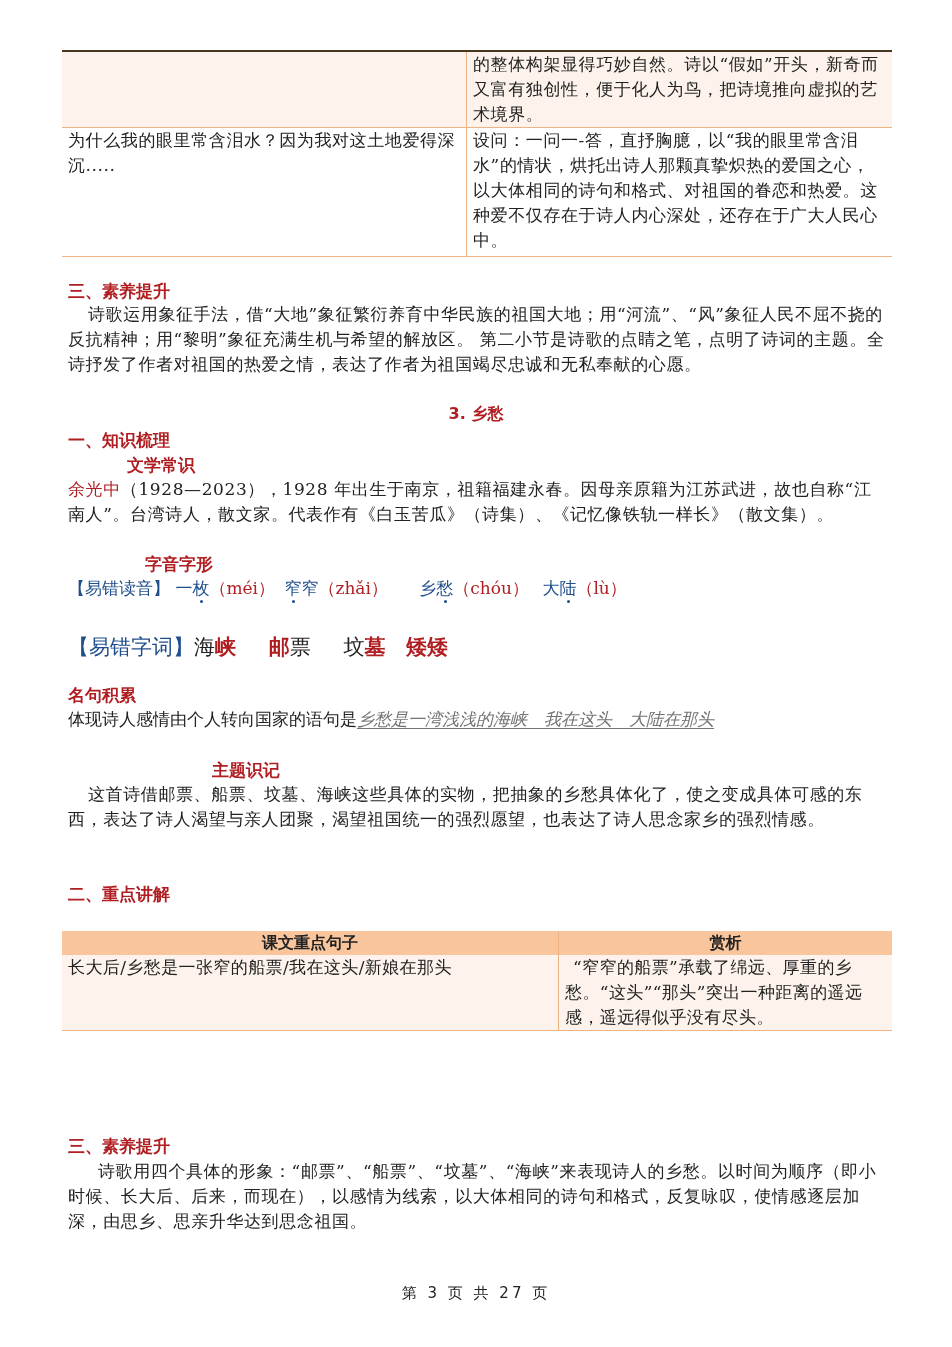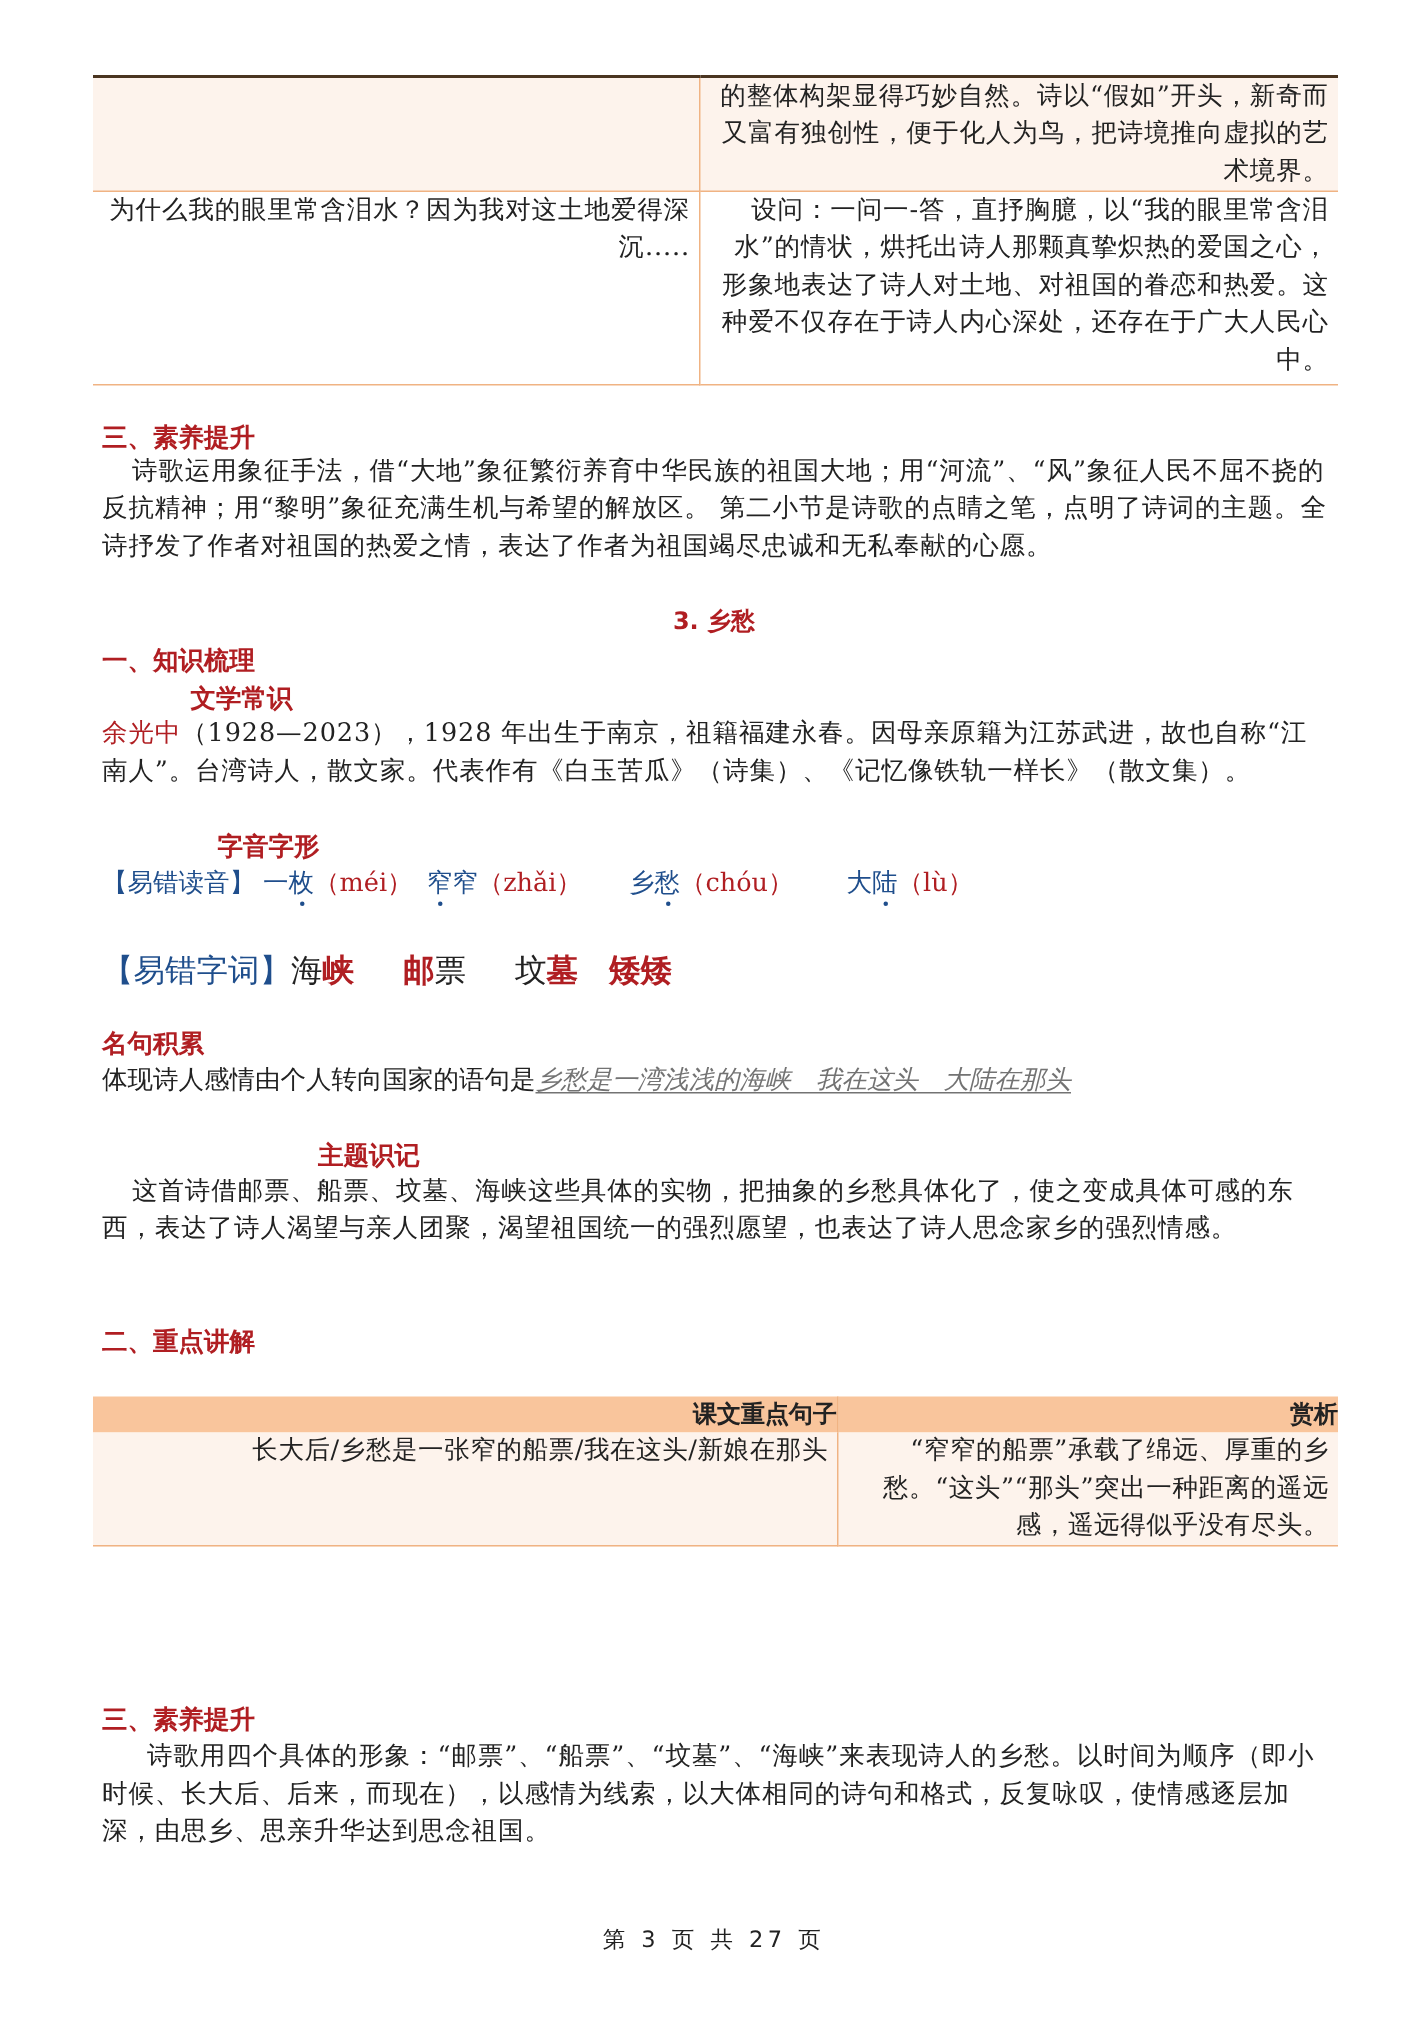--- a/index.html
+++ b/index.html
@@ -5,21 +5,21 @@
   html, body { margin: 0; padding: 0; }
   body {
     width: 952px; height: 1347px; background: #ffffff; position: relative; overflow: hidden;
     font-family: "DejaVu Serif", "Liberation Serif", serif; color: #222; font-size: 17px;
   }
   .abs { position: absolute; }
   .red { color: #b01e22; }
   .redh { color: #b01e22; font-family: "DejaVu Sans", "Liberation Sans", sans-serif; font-weight: bold; font-size: 17px; }
   .blue { color: #1f4e8c; }
   .para { line-height: 25px; letter-spacing: 0.6px; }
-  table { border-collapse: collapse; text-align: right; }
+  table { border-collapse: collapse; }
   .t1 { position: absolute; left: 62px; top: 50px; width: 830px; }
   .t1 td { vertical-align: top; line-height: 25px; padding: 0 6px; font-size: 17px; letter-spacing: 0.6px; }
   .t1 tr.r1 td { background: #fdf3ec; border-top: 2px solid #4a3520; border-bottom: 1px solid #f0b383; }
   .t1 tr.r2 td { border-bottom: 1px solid #f0b383; }
   .t1 td.c1 { width: 392px; border-right: 1px solid #f0b383; }
   .t2 { position: absolute; left: 62px; top: 931px; width: 830px; }
   .t2 th { background: #f9c59c; font-family: "DejaVu Sans", "Liberation Sans", sans-serif; font-weight: bold; font-size: 16px; height: 24px; padding: 0; }
   .t2 td { vertical-align: top; line-height: 25px; padding: 0 6px; font-size: 17px; letter-spacing: 0.4px; }
   .t2 tr.a td { background: #fdf3ec; border-bottom: 1px solid #f0b383; }
   .t2 tr.b td { border-bottom: 1px solid #f0b383; }
@@ -33,21 +33,21 @@
 <body>
 
 <table class="t1">
   <tbody>
       <tr class="r1">
     <td class="c1" style="height:75px"></td>
     <td>的整体构架显得巧妙自然。诗以“假如”开头，新奇而又富有独创性，便于化人为鸟，把诗境推向虚拟的艺术境界。</td>
   </tr>
   <tr class="r2">
     <td class="c1">为什么我的眼里常含泪水？因为我对这土地爱得深沉.....</td>
-    <td style="padding-bottom:3px">设问：一问一-答，直抒胸臆，以“我的眼里常含泪水”的情状，烘托出诗人那颗真挚炽热的爱国之心，形象地表达了诗人对土地、对祖国的眷恋和热爱。这种爱不仅存在于诗人内心深处，还存在于广大人民心中。</td>
+    <td style="padding-bottom:3px">设问：一问一-答，直抒胸臆，以“我的眼里常含泪水”的情状，烘托出诗人那颗真挚炽热的爱国之心，以大体相同的诗句和格式、对祖国的眷恋和热爱。这种爱不仅存在于诗人内心深处，还存在于广大人民心中。</td>
   </tr>
 </tbody>
   </table>
 
 <div class="abs redh" style="left:68px; top:280px;">三、素养提升</div>
 <div class="abs para" style="left:68px; top:302px; width:820px; text-indent:20px;">诗歌运用象征手法，借“大地”象征繁衍养育中华民族的祖国大地；用“河流”、“风”象征人民不屈不挠的反抗精神；用“黎明”象征充满生机与希望的解放区。 第二小节是诗歌的点睛之笔，点明了诗词的主题。全诗抒发了作者对祖国的热爱之情，表达了作者为祖国竭尽忠诚和无私奉献的心愿。</div>
 
 <div class="abs redh" style="left:0; width:952px; text-align:center; top:404px; font-size:16px;">3. 乡愁</div>
 
 <div class="abs redh" style="left:68px; top:429px;">一、知识梳理</div>
@@ -57,21 +57,21 @@
   <span class="red">余光中</span><span>（1928—2023），1928 年出生于南京，祖籍福建永春。因母亲原籍为江苏武进，故也自称“江南人”。台湾诗人，散文家。代表作有《白玉苦瓜》（诗集）、《记忆像铁轨一样长》（散文集）。</span>
 </div>
 
 <div class="abs redh" style="left:145px; top:553px;">字音字形</div>
 
 <div class="abs" style="left:68px; top:577px; font-size:17px; white-space:nowrap;">
   <span class="blue">【易错读音】</span>
   <span class="blue"><span>一</span><span class="dot">枚</span><span class="red">（méi）</span></span>
   <span class="blue" style="margin-left:4px"><span class="dot">窄</span><span>窄</span><span class="red">（zhǎi）</span></span>
   <span class="blue" style="margin-left:26px"><span>乡</span><span class="dot">愁</span><span class="red">（chóu）</span></span>
-  <span class="blue" style="margin-left:30px"><span>大</span><span class="dot">陆</span><span class="red">（lù）</span></span>
+  <span class="blue" style="margin-left:8px"><span>大</span><span class="dot">陆</span><span class="red">（lù）</span></span>
 </div>
 
 <div class="abs" style="left:68px; top:633px; font-size:21px; white-space:nowrap;">
   <span class="blue">【易错字词】</span><span>海</span><span class="red" style="font-weight:bold">峡</span>
   <span style="margin-left:26px"><span class="red" style="font-weight:bold">邮</span><span>票</span></span>
   <span style="margin-left:26px"><span>坟</span><span class="red" style="font-weight:bold">墓</span></span>
   <span style="margin-left:14px" class="red"><span style="font-weight:bold">矮矮</span></span>
 </div>
 
 <div class="abs redh" style="left:68px; top:684px;">名句积累</div>

